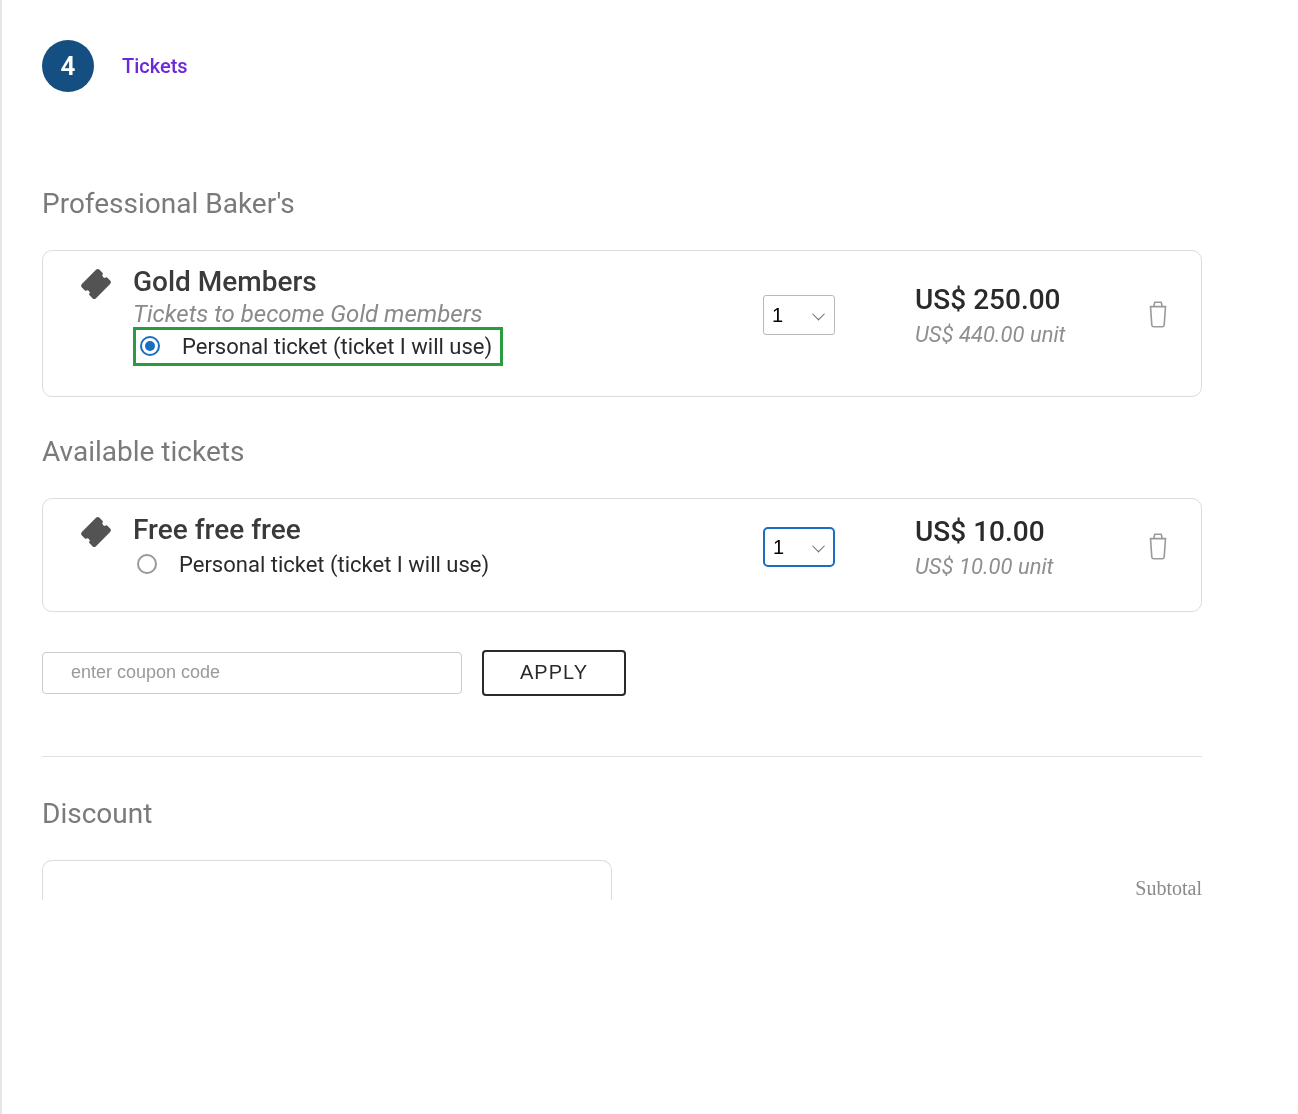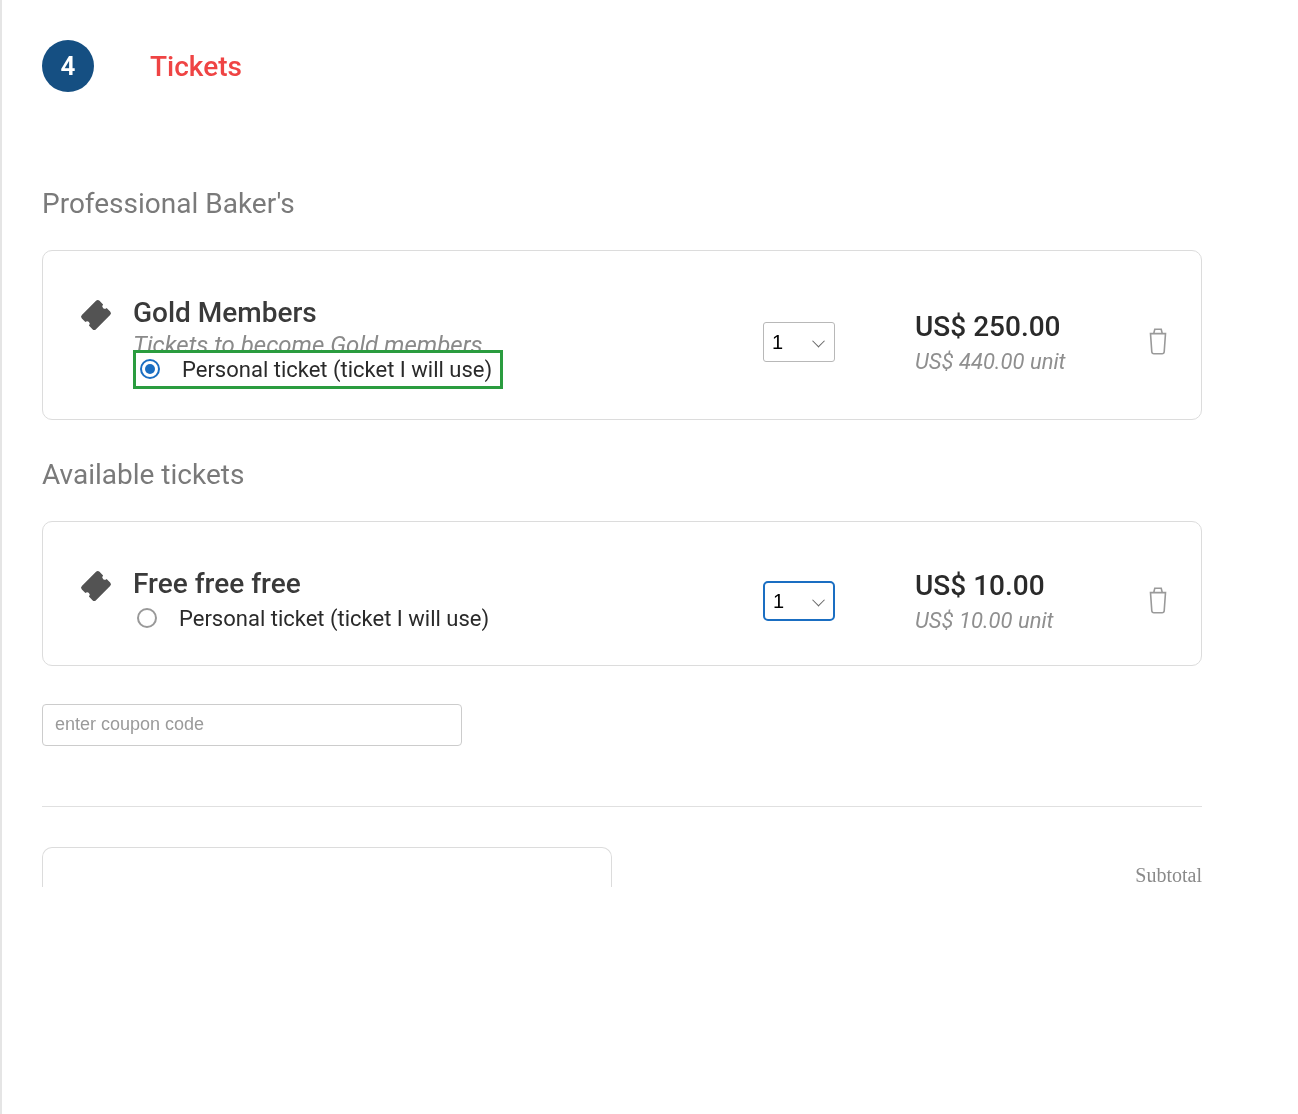--- a/index.html
+++ b/index.html
@@ -30,35 +30,34 @@
       border-radius: 50%;
       background: #154f82;
       color: #fff;
       font-size: 26px;
       font-weight: 600;
       display: flex;
       align-items: center;
       justify-content: center;
     }
     .step-title {
-      color: #ef4444;
-      font-size: 28px;
+      color: #6d28d9;
+      font-size: 20px;
       font-weight: 500;
-      margin-left: 28px;
     }
     .section-heading {
       color: #7a7a7a;
       font-size: 28px;
       font-weight: 400;
       margin-bottom: 30px;
     }
     .ticket-card {
       border: 1px solid #dcdcdc;
       border-radius: 10px;
-      padding: 45px 30px 30px 38px;
+      padding: 14px 30px 30px 38px;
       display: flex;
       align-items: center;
       gap: 20px;
       margin-bottom: 38px;
     }
     .ticket-left {
       display: flex;
       align-items: flex-start;
       gap: 22px;
       flex: 1;
@@ -81,21 +80,21 @@
     .ticket-name {
       font-size: 28px;
       color: #3a3a3a;
       font-weight: 500;
       margin-bottom: 2px;
     }
     .ticket-desc {
       font-size: 24px;
       font-style: italic;
       color: #8a8a8a;
-      margin-bottom: 0;
+      margin-bottom: 8px;
       white-space: nowrap;
       overflow: hidden;
     }
     .radio-row {
       display: inline-flex;
       align-items: center;
       gap: 22px;
       padding: 4px 8px 4px 4px;
     }
     .radio-row.highlighted {
@@ -194,21 +193,21 @@
       display: flex;
       gap: 20px;
       align-items: center;
       margin-bottom: 60px;
     }
     .coupon-input {
       width: 420px;
       height: 42px;
       border: 1px solid #ccc;
       border-radius: 4px;
-      padding: 0 12px;
+      padding: 0 28px;
       font-size: 18px;
       color: #555;
     }
     .coupon-input::placeholder {
       color: #9a9a9a;
     }
     .apply-btn {
       height: 46px;
       padding: 0 36px;
       border: 2px solid #2a2a2a;
@@ -323,23 +322,25 @@
         <svg viewBox="0 0 24 28">
             <path d="M5 8h14l-1.2 17a2 2 0 0 1-2 1.8H8.2a2 2 0 0 1-2-1.8L5 8z M9 4h6l1 4H8l1-4z"></path>
           </svg>
       </span>
     </div>
   </div>
 
 
   <div class="coupon-row">
     <input class="coupon-input" type="text" placeholder="enter coupon code" style="">
+    <button class="apply-btn">APPLY</button>
   </div>
 
   <hr class="divider">
 
   <div class="bottom-row">
     <div class="discount-col">
+      <div class="section-heading">Discount</div>
       <div class="discount-box"></div>
     </div>
     <div class="subtotal-text">Subtotal</div>
   </div>
 </div>
 
 </body></html>

